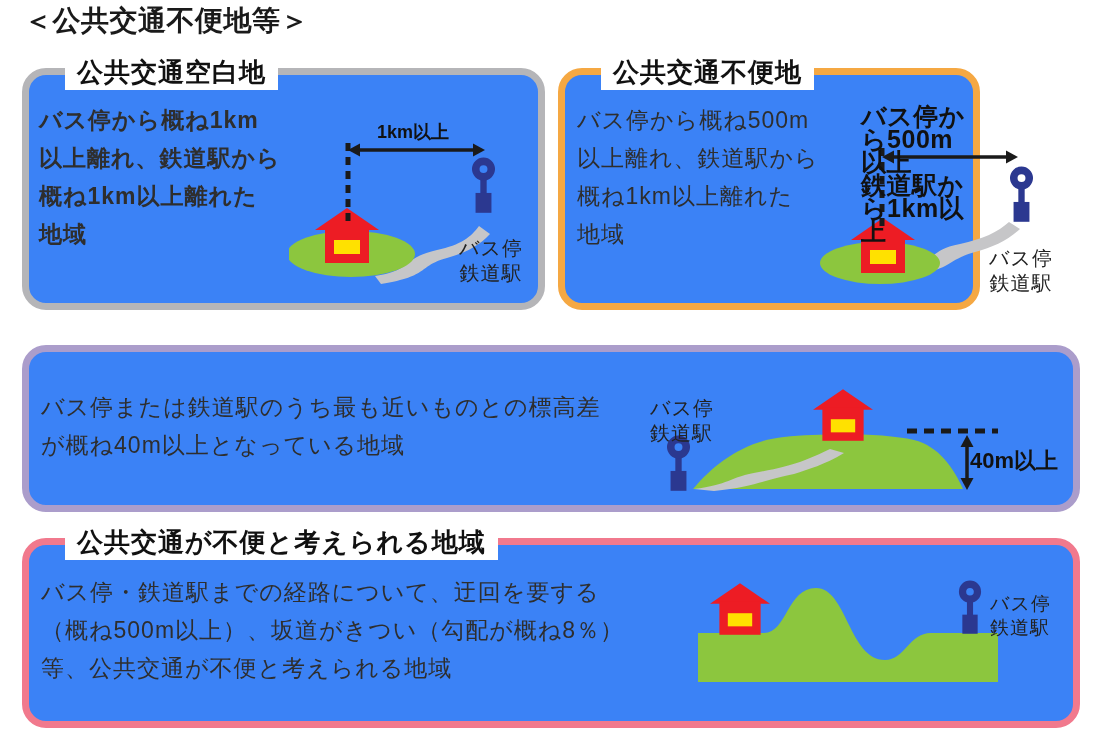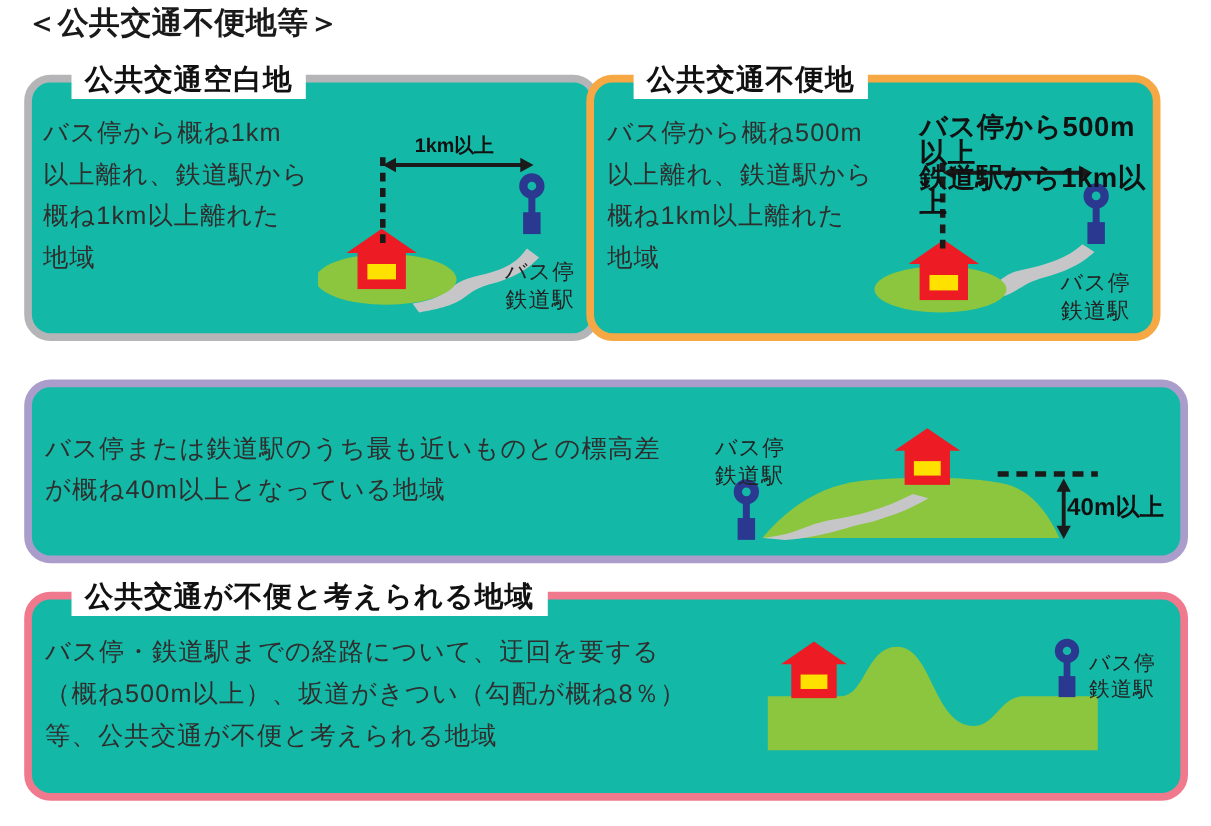--- a/index.html
+++ b/index.html
@@ -17,40 +17,40 @@
     position:absolute; left:24px; top:2px;
     font-size:28px; font-weight:bold; letter-spacing:.5px;
     margin:0; white-space:nowrap;
   }
 
   .panel {
     position:absolute;
     box-sizing:border-box;
     border:7px solid #999;
     border-radius:24px;
-    background:#14b8a6;
+    background:#3b82f6;
   }
   .panel-blank { left:22px; top:68px;  width:523px;  height:242px; border-color:var(--blank_border,#b5b5b8); }
-  .panel-incon { left:533px; top:68px; width:522px;  height:242px; border-color:var(--inconvenient_border,#f5a843); }
+  .panel-incon { left:558px; top:68px; width:422px;  height:242px; border-color:var(--inconvenient_border,#f5a843); }
   .panel-q1    { left:22px; top:345px; width:1058px; height:167px; border-color:var(--quasi1_border,#ab9dcb); }
   .panel-q2    { left:22px; top:538px; width:1058px; height:190px; border-color:var(--quasi2_border,#f1798d); }
 
   .panel-title {
     position:absolute; top:-21px; left:36px;
     background:#fff; padding:0 12px;
     font-size:26px; font-weight:bold; line-height:36px;
     letter-spacing:1px; white-space:nowrap; color:#111;
   }
 
   .panel-body {
     position:absolute; margin:0;
     font-size:23px; line-height:38px; letter-spacing:1px;
     white-space:pre-line; color:#2e2e2e;
   }
-  .panel-blank .panel-body { left:10px; top:26px; width:270px; }
+  .panel-blank .panel-body { left:10px; top:26px; width:270px;font-weight:bold; }
   .panel-incon .panel-body { left:12px; top:26px; width:270px; }
   .panel-q1 .panel-body    { left:12px; top:36px; width:620px; }
   .panel-q2 .panel-body    { left:12px; top:28px; width:650px; }
 
   .illo { position:absolute; }
   .illo-blank { left:260px; top:35px; }
   .illo-incon { left:240px; top:25px; }
   .illo-q1    { left:615px; top:27px; }
   .illo-q2    { left:660px; top:22px; }
 

